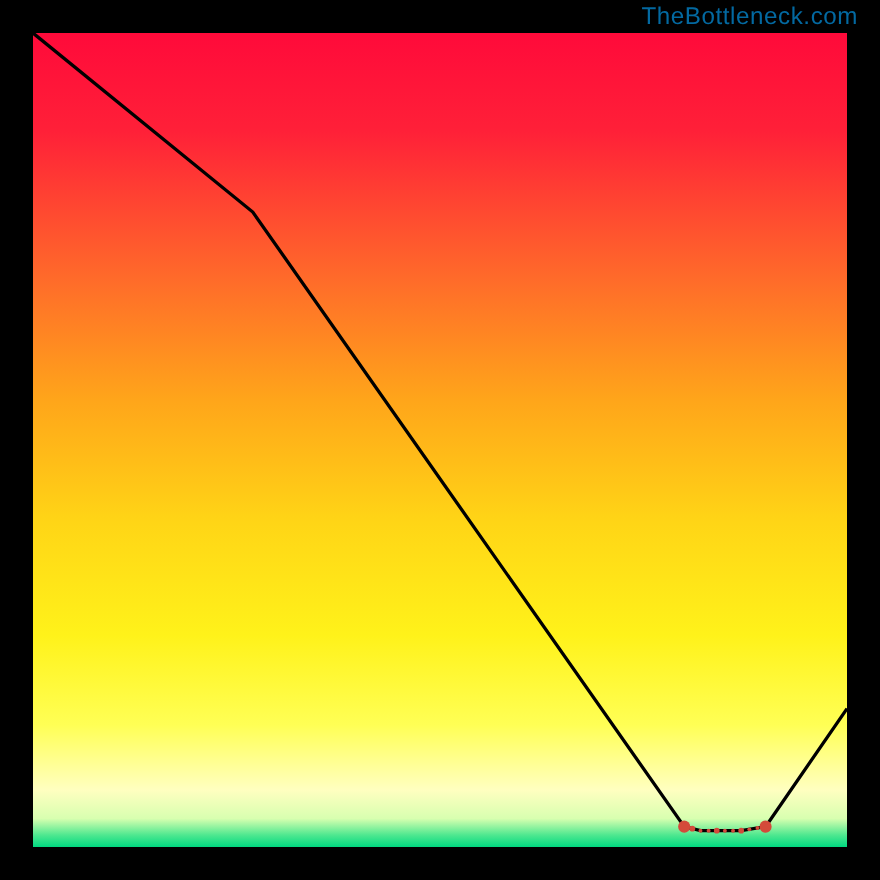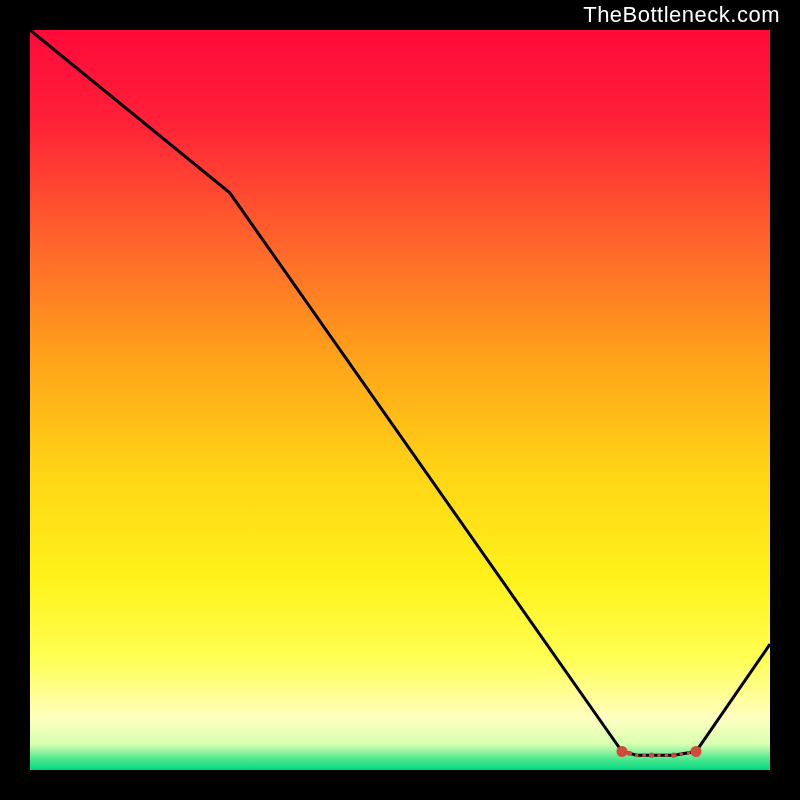--- a/index.html
+++ b/index.html
@@ -13,21 +13,21 @@
   .frame {
     position: relative;
     width: 800px;
     height: 800px;
     background: #000;
   }
   .watermark {
     position: absolute;
     top: 2px;
     right: 20px;
-    color: #ffffff;
+    color: #0369a1;
     font-family: Arial, sans-serif;
     font-size: 22px;
     letter-spacing: 0.5px;
     z-index: 10;
   }
   .plot {
     position: absolute;
     left: 30px;
     top: 30px;
     width: 740px;

